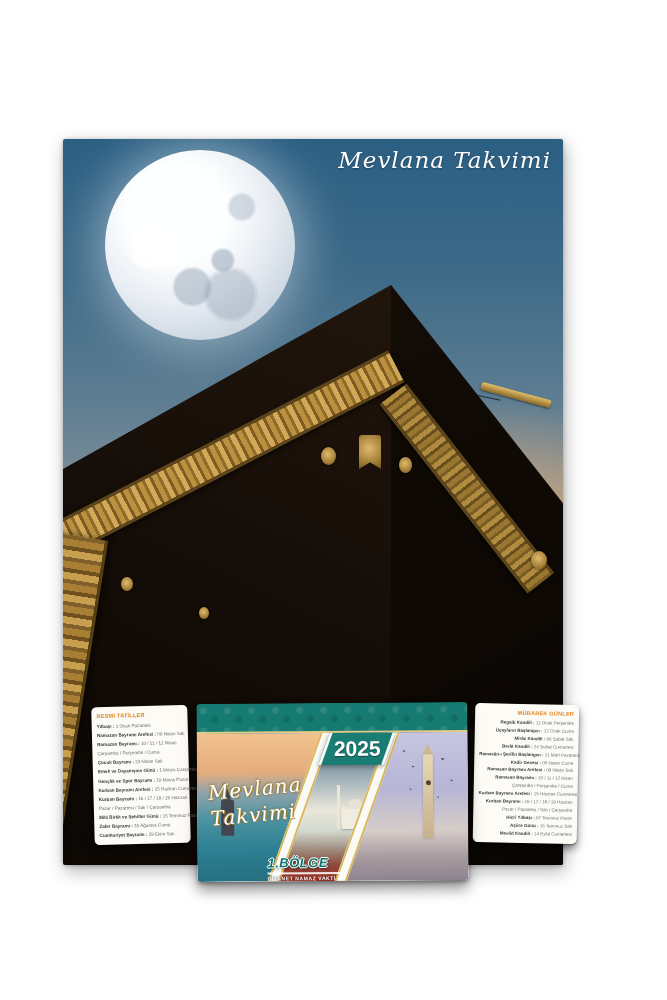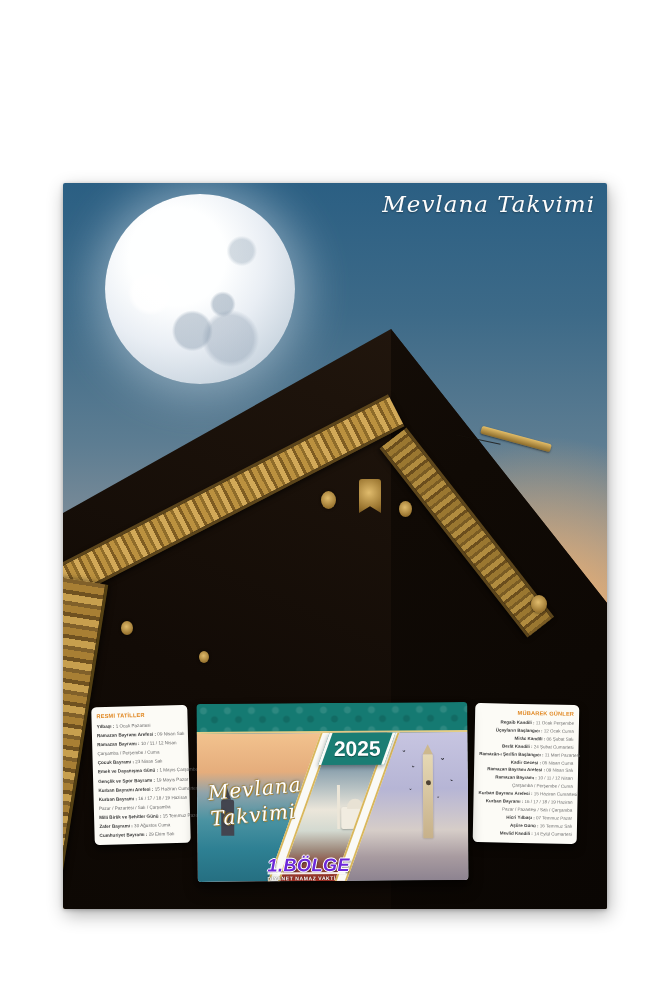--- a/index.html
+++ b/index.html
@@ -1,21 +1,21 @@
 <!DOCTYPE html>
 <html><head>
 <meta charset="utf-8">
 <style>
   html,body{margin:0;padding:0;background:#ffffff;}
   #stage{position:relative;width:667px;height:1000px;background:#ffffff;overflow:hidden;
          font-family:"Liberation Sans",sans-serif;}
 
   
-  #poster{position:absolute;left:63px;top:139px;width:544px;height:726px;overflow:hidden;
-          border-radius:2px;box-shadow:2px 6px 18px rgba(0,0,0,.30), 0 1px 4px rgba(0,0,0,.25);margin-top:44px;}
+  #poster{position:absolute;left:63px;top:139px;width:500px;height:726px;overflow:hidden;
+          border-radius:2px;box-shadow:2px 6px 18px rgba(0,0,0,.30), 0 1px 4px rgba(0,0,0,.25);}
   .sky{position:absolute;inset:0;
        background:
         radial-gradient(circle at 88% 62%, rgba(247,178,105,.75) 0 8%, rgba(247,178,105,0) 30%),
         linear-gradient(180deg,#2b5f83 0%,#3d6a88 18%,#5d7d92 36%,#84909a 50%,#ab9f99 62%,#d9bda0 74%,#f0cda0 86%,#f6d6a4 100%);}
   .moon{position:absolute;left:42px;top:11px;width:190px;height:190px;border-radius:50%;
         background:
          radial-gradient(circle at 62% 58%, rgba(140,158,176,.50) 0 6%, rgba(140,158,176,0) 8%),
          radial-gradient(circle at 46% 72%, rgba(140,158,176,.45) 0 10%, rgba(140,158,176,0) 12%),
          radial-gradient(circle at 72% 30%, rgba(150,168,184,.40) 0 6%, rgba(150,168,184,0) 8%),
          radial-gradient(circle at 24% 52%, rgba(255,255,255,.85) 0 10%, rgba(255,255,255,0) 13%),
@@ -112,21 +112,21 @@
   .ribbon-2025{position:absolute;left:133px;top:0px;width:60px;height:32px;background:#1a7d74;
         border-left:3px solid #fbfbf8;border-right:3px solid #fbfbf8;
         transform:skewX(-20deg);transform-origin:top left;
         display:flex;align-items:center;justify-content:center;box-shadow:0 2px 4px rgba(0,0,0,.35);}
   .ribbon-2025 span{transform:skewX(20deg);color:#ffffff;font-size:21px;font-weight:bold;
         font-family:"Liberation Sans",sans-serif;text-shadow:0 1px 1px rgba(0,0,0,.4);}
   .cover-brand{position:absolute;left:12px;top:42px;transform:rotate(-5deg);
         font-family:"DejaVu Serif",serif;font-style:italic;color:#ffffff;
         font-size:20px;line-height:26px;letter-spacing:1px;
         text-shadow:1px 1px 0 #a8842f,-1px -1px 0 rgba(168,132,47,.6),0 0 3px rgba(0,0,0,.45);}
-  .region{position:absolute;left:70px;top:122px;color:#6d28d9;font-size:18px;font-weight:800;
+  .region{position:absolute;left:70px;top:122px;color:#0f766e;font-size:13px;font-weight:800;
         font-style:italic;letter-spacing:.5px;
         text-shadow:1px 0 0 #fff,-1px 0 0 #fff,0 1px 0 #fff,0 -1px 0 #fff,1px 2px 2px rgba(0,0,0,.5);}
   .region-rule{position:absolute;left:70px;top:139px;width:78px;height:1.5px;background:#ffffff;opacity:.9;}
   .subtitle{position:absolute;left:70px;top:142px;color:#ffffff;font-size:5px;letter-spacing:.6px;
         font-weight:bold;text-shadow:0 0 2px rgba(0,0,0,.9);}
 </style>
 </head>
 <body>
 
 <div id="stage">

